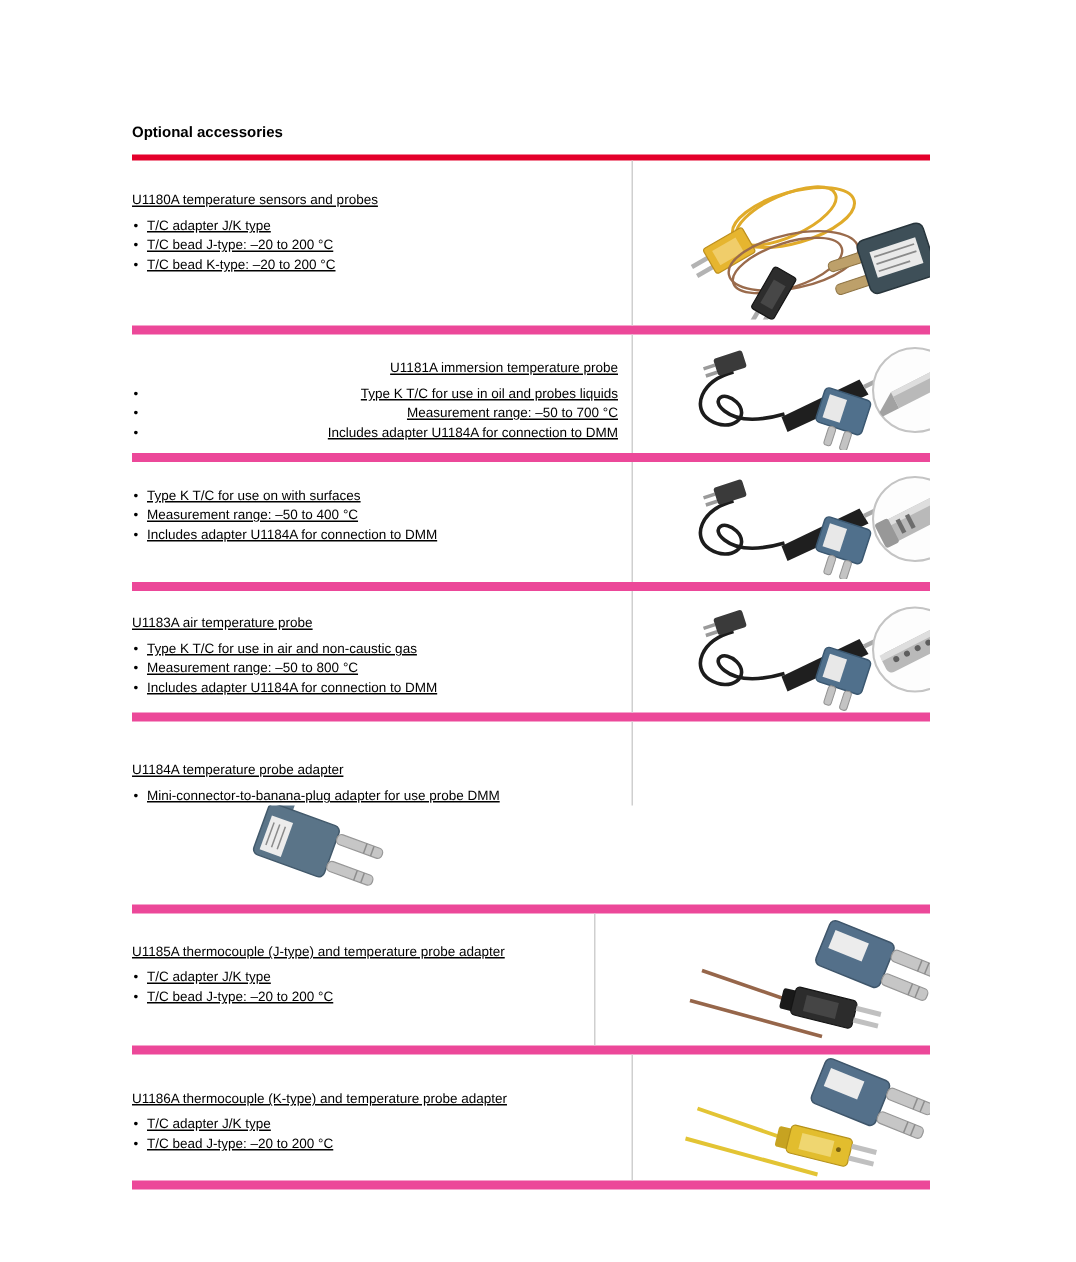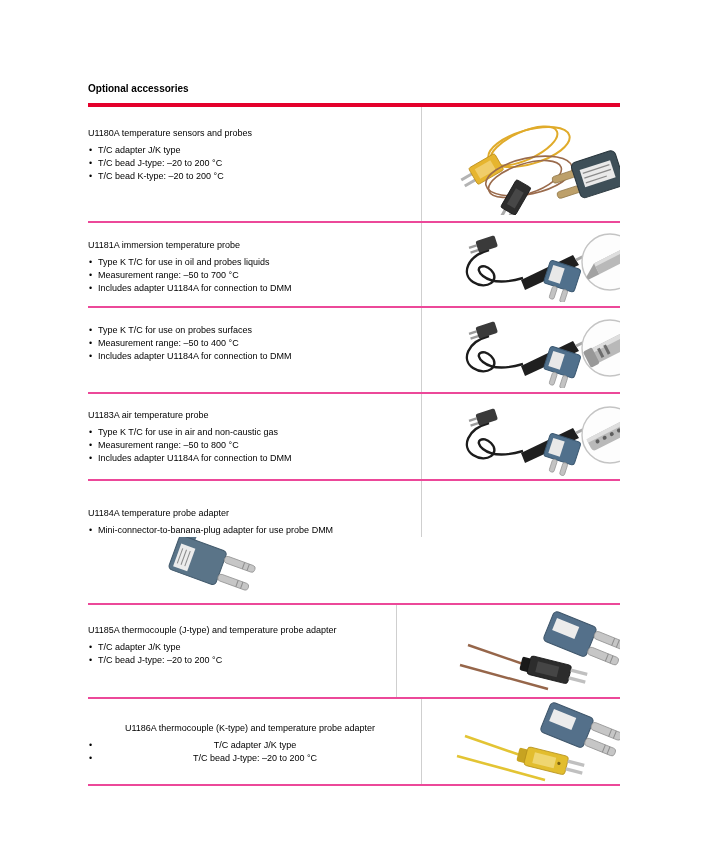--- a/index.html
+++ b/index.html
@@ -8,42 +8,42 @@
     width:717px; height:841px;
     font-family:"Liberation Sans", sans-serif;
     color:#000;
     position:relative;
   }
   .page { position:absolute; left:0; top:0; width:620px; height:841px; background:#fff; overflow:hidden; }
   .content { position:absolute; left:88px; top:83px; width:564px; }
   .section-title { font-size:10px; font-weight:bold; line-height:12px; }
   .red-rule { height:4px; margin-top:8px; }
   .acc-table { width:564px; }
-  .acc-row { display:flex; border-bottom:2px solid #ec4899; }
+  .acc-row { display:flex; border-bottom:6px solid #ec4899;text-decoration:underline; }
   .acc-text { width:334px; border-right:1px solid #cfcfcf; padding-right:9px; }
   .acc-photo { width:229px; display:flex; align-items:center; justify-content:center; }
   .acc-photo svg { margin-left:24px; }
   .acc-title { font-size:9px; line-height:13px; margin-bottom:4px; }
   .acc-bullets { list-style:none; }
   .acc-bullets li {
     font-size:9px; line-height:13px;
     position:relative; padding-left:10px;
   }
   .acc-bullets li::before {
     content:"\2022";
     position:absolute; left:1px; top:0;
     font-size:9px;
   }
   .row-1 { min-height:116px; } .row-1 .acc-text { padding-top:20px; }
-  .row-2 { min-height:85px;  } .row-2 .acc-text { padding-top:16px; }
+  .row-2 { min-height:85px;text-align:right;  } .row-2 .acc-text { padding-top:16px; }
   .row-3 { min-height:86px;  } .row-3 .acc-text { padding-top:16px; }
   .row-4 { min-height:87px;  } .row-4 .acc-text { padding-top:15px; }
   .row-5 { min-height:84px;flex-direction:column;  } .row-5 .acc-text { padding-top:26px; }
   .row-6 { min-height:94px;gap:31px;  } .row-6 .acc-text { padding-top:19px; }
-  .row-7 { min-height:87px;text-align:center;  } .row-7 .acc-text { padding-top:23px; }
+  .row-7 { min-height:87px;  } .row-7 .acc-text { padding-top:23px; }
 </style>
 </head>
 <body>
 
 <div class="page">
   <div class="content">
 
     <div class="section-title">Optional accessories</div>
     <div class="red-rule" id="red-rule" style="background: rgb(228, 0, 43);"></div>
 
@@ -136,21 +136,21 @@
               <rect x="106" y="60" width="5" height="13" rx="2" fill="#c3c3c3" stroke="#949494" stroke-width="0.7"></rect>
               <rect x="117" y="60" width="5" height="13" rx="2" fill="#c3c3c3" stroke="#949494" stroke-width="0.7"></rect>
             </g>
           </svg>
         </div>
       </div>
 
       <div class="acc-row row-3">
         <div class="acc-text">
           <ul class="acc-bullets">
-            <li>Type K T/C for use on probes surfaces</li>
+            <li>Type K T/C for use on with surfaces</li>
             <li>Measurement range: –50 to 400 °C</li>
             <li>Includes adapter U1184A for connection to DMM</li>
           </ul>
         </div>
         <div class="acc-photo">
           <svg width="200" height="76" viewBox="0 0 200 76">
             <defs>
                 <clipPath id="mag3">
                   <circle cx="161" cy="36" r="28"></circle>
                 </clipPath>

